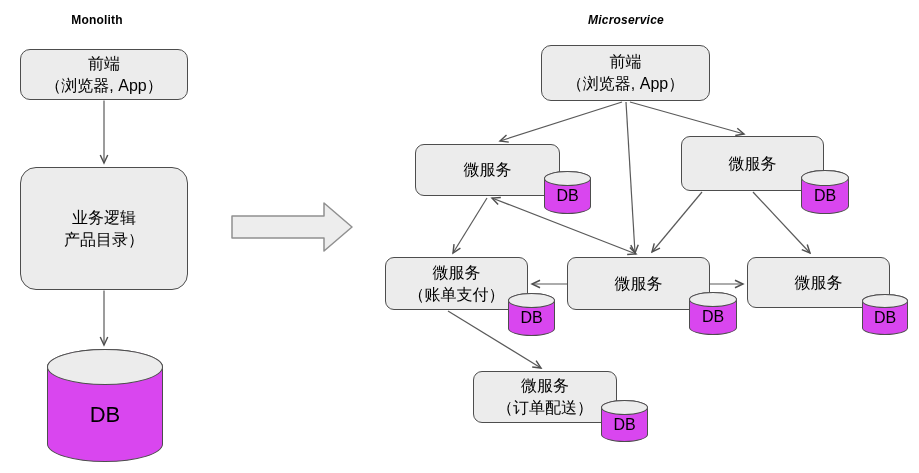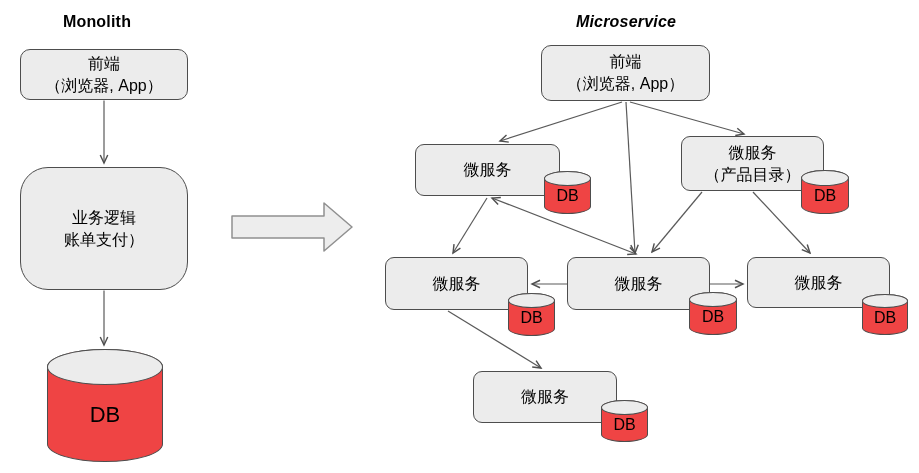--- a/index.html
+++ b/index.html
@@ -7,41 +7,41 @@
     position:relative;
     width:919px;height:473px;
     background:#ffffff;
     font-family:"Liberation Sans","DejaVu Sans",sans-serif;
     color:#000;
     overflow:hidden;
   }
   .edges{position:absolute;left:0;top:0;width:919px;height:473px;}
   .dtitle{
     position:absolute;
-    font-size:16px;font-weight:bold;
+    font-size:12px;font-weight:bold;
     text-align:center;
     letter-spacing:.2px;
   }
   .node{
     position:absolute;
     box-sizing:border-box;
     background:#ececec;
     border:1.3px solid #4d4d4d;
     display:flex;flex-direction:column;
     align-items:center;justify-content:center;
     font-size:16px;line-height:22px;
     text-align:center;
     border-radius:9px;
   }
   .r10{border-radius:10px;}
-  .r20{border-radius:28px;}
+  .r20{border-radius:16px;}
   .cyl{
     position:absolute;
     box-sizing:border-box;
-    background:#ef4444;
+    background:#d946ef;
     border:1.3px solid #4d4d4d;
     border-radius:50% / var(--ry);
     text-decoration:underline;
   }
   .cyl::before{
     content:"";
     position:absolute;
     left:-1.3px;top:-1.3px;right:-1.3px;
     height:calc(var(--ry)*2);
     background:#ececec;
@@ -91,48 +91,48 @@
 
   <div class="dtitle" style="left:12px;top:13px;width:170px;">Monolith</div>
   <div class="dtitle" style="left:541px;top:13px;width:170px;font-style:italic;">Microservice</div>
 
   <div class="node r10" style="left:20px;top:49px;width:168px;height:51px;">
     <div>前端</div>
     <div>（浏览器, App）</div>
   </div>
   <div class="node r20" style="left:20px;top:167px;width:168px;height:123px;">
     <div>业务逻辑</div>
-    <div>账单支付）</div>
+    <div>产品目录）</div>
   </div>
   <div class="cyl big" style="left:47px;top:349px;width:116px;height:113px;--ry:18px;">
     <div class="cyl-label">DB</div>
   </div>
 
   <div class="node r10" style="left:541px;top:45px;width:169px;height:56px;">
     <div>前端</div>
     <div>（浏览器, App）</div>
   </div>
 
   <div class="node" style="left:415px;top:144px;width:145px;height:52px;">
     <div>微服务</div>
   </div>
   <div class="cyl" style="left:544px;top:171px;width:47px;height:43px;--ry:7.5px;">
     <div class="cyl-label">DB</div>
   </div>
 
   <div class="node" style="left:681px;top:136px;width:143px;height:55px;">
     <div>微服务</div>
-    <div>（产品目录）</div>
   </div>
   <div class="cyl" style="left:801px;top:170px;width:48px;height:44px;--ry:8px;">
     <div class="cyl-label">DB</div>
   </div>
 
   <div class="node" style="left:385px;top:257px;width:143px;height:53px;">
     <div>微服务</div>
+    <div>（账单支付）</div>
   </div>
   <div class="cyl" style="left:508px;top:293px;width:47px;height:43px;--ry:7.5px;">
     <div class="cyl-label">DB</div>
   </div>
 
   <div class="node" style="left:567px;top:257px;width:143px;height:53px;">
     <div>微服务</div>
   </div>
   <div class="cyl" style="left:689px;top:292px;width:48px;height:43px;--ry:7.5px;">
     <div class="cyl-label">DB</div>
@@ -140,18 +140,19 @@
 
   <div class="node" style="left:747px;top:257px;width:143px;height:51px;">
     <div>微服务</div>
   </div>
   <div class="cyl" style="left:862px;top:294px;width:46px;height:41px;--ry:7px;">
     <div class="cyl-label">DB</div>
   </div>
 
   <div class="node" style="left:473px;top:371px;width:144px;height:52px;">
     <div>微服务</div>
+    <div>（订单配送）</div>
   </div>
   <div class="cyl" style="left:601px;top:400px;width:47px;height:42px;--ry:7.5px;">
     <div class="cyl-label">DB</div>
   </div>
 
 </div>
 
 </body></html>

